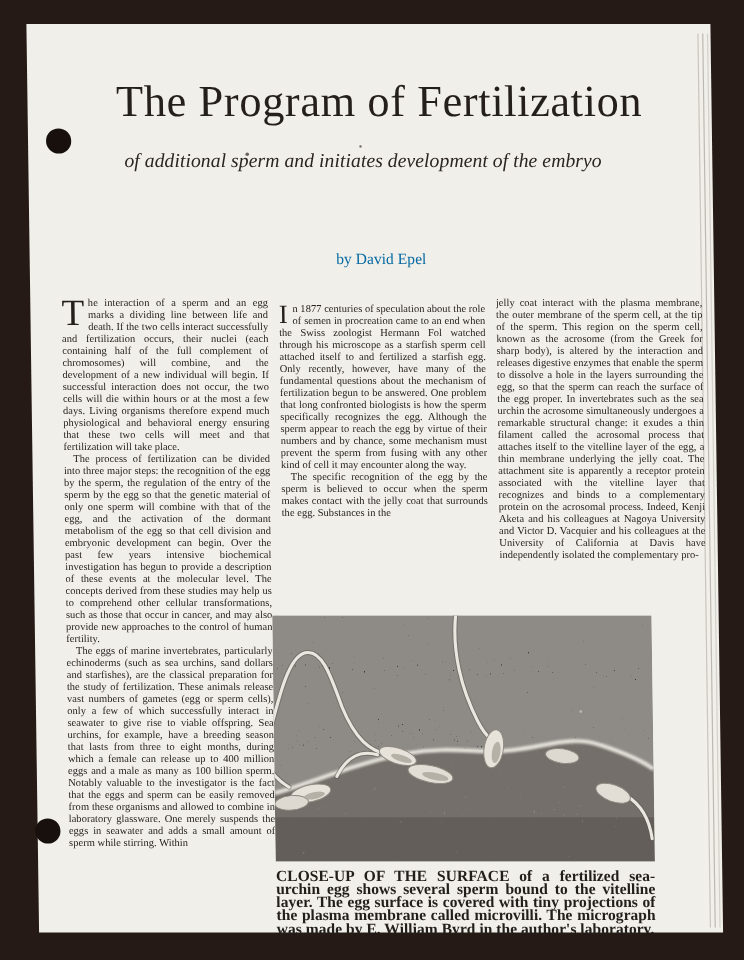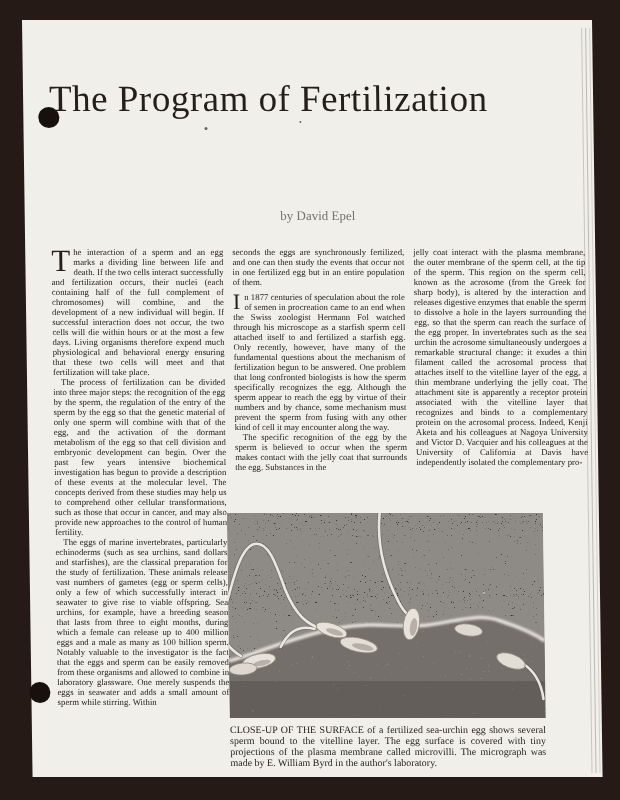--- a/index.html
+++ b/index.html
@@ -25,31 +25,31 @@
   .el.e3{right:2px;background:#d4d0c9;}
   .hole{position:absolute;width:21px;height:21px;border-radius:50%;background:#17100d;}
   .hole1{left:15px;top:87px;}
   .hole2{left:-2px;top:662px;}
   .speck{position:absolute;border-radius:50%;background:#6a645c;}
   .speck.s1{left:181px;top:107px;width:3px;height:3px;}
   .speck.s2{left:276px;top:101px;width:2px;height:2px;}
 
   .content{position:absolute;left:26px;top:0;width:534px;height:757px;color:#221e1a;}
   .title{
-    position:absolute;left:0;top:57px;width:100%;
-    text-align:left;font-size:37px;font-weight:400;margin:0;
+    position:absolute;left:0;top:44px;width:100%;
+    text-align:center;font-size:37px;font-weight:400;margin:0;
     letter-spacing:0.5px;color:#241f1b;
   }
   .subtitle{
     position:absolute;left:54px;top:99px;width:440px;
     font-style:italic;font-size:16.5px;line-height:29px;color:#2a2521;
   }
   .byline{
     position:absolute;left:0;top:188px;width:100%;
-    text-align:center;font-size:13px;color:#737373;
+    text-align:center;font-size:13px;color:#0369a1;
   }
   .col{
     position:absolute;top:227px;width:172px;
     font-size:8.8px;line-height:10px;text-align:justify;
     color:#262220;overflow:hidden;
   }
   .col p{margin:0;}
   .col p.indent{text-indent:8px;}
   .col1{left:0;height:533px;}
   .col2{left:181px;height:263px;}
@@ -60,21 +60,21 @@
   }
   .dropcap.small{font-size:22px;line-height:18px;padding-right:4px;}
   .section-start{margin-top:5px !important;}
 
   .micrograph{
     position:absolute;left:172px;top:493px;width:316px;height:205px;margin:0;
   }
   .micrograph svg{display:block;width:316px;height:205px;}
   .caption{
     position:absolute;left:172px;top:704px;width:316px;
-    font-size:10px;line-height:11px;font-weight:normal;text-align:justify;
+    font-size:13px;line-height:11px;font-weight:bold;text-align:justify;
     color:#221e1a;margin:0;
   }
 </style>
 </head>
 <body>
 
 <div class="scene">
   <div class="paper">
 
     <div class="edge-lines">
@@ -86,32 +86,32 @@
     <div class="hole hole1"></div>
     <div class="hole hole2"></div>
     <div class="speck s1"></div>
     <div class="speck s2"></div>
 
     <div class="content">
 
       <h1 class="title">The Program of Fertilization</h1>
 
       <div class="subtitle">
+        <div>of additional sperm and initiates development of the embryo</div>
       </div>
 
       <div class="byline">by David Epel</div>
 
       <div class="col col1">
         <p><span class="dropcap">T</span><span>he interaction of a sperm and an egg marks a dividing line between life and death. If the two cells interact successfully and fertilization occurs, their nuclei (each containing half of the full complement of chromosomes) will combine, and the development of a new individual will begin. If successful interaction does not occur, the two cells will die within hours or at the most a few days. Living organisms therefore expend much physiological and behavioral energy ensuring that these two cells will meet and that fertilization will take place.</span></p>
         <p class="indent">The process of fertilization can be divided into three major steps: the recognition of the egg by the sperm, the regulation of the entry of the sperm by the egg so that the genetic material of only one sperm will combine with that of the egg, and the activation of the dormant metabolism of the egg so that cell division and embryonic development can begin. Over the past few years intensive biochemical investigation has begun to provide a description of these events at the molecular level. The concepts derived from these studies may help us to comprehend other cellular transformations, such as those that occur in cancer, and may also provide new approaches to the control of human fertility.</p>
         <p class="indent">The eggs of marine invertebrates, particularly echinoderms (such as sea urchins, sand dollars and starfishes), are the classical preparation for the study of fertilization. These animals release vast numbers of gametes (egg or sperm cells), only a few of which successfully interact in seawater to give rise to viable offspring. Sea urchins, for example, have a breeding season that lasts from three to eight months, during which a female can release up to 400 million eggs and a male as many as 100 billion sperm. Notably valuable to the investigator is the fact that the eggs and sperm can be easily removed from these organisms and allowed to combine in laboratory glassware. One merely suspends the eggs in seawater and adds a small amount of sperm while stirring. Within</p>
       </div>
 
       <div class="col col2">
-        <p>seconds the eggs are synchronously fertilized, and one can then study the events that occur not in one fertilized egg but in an entire population of them.</p>
         <p class="section-start"><span class="dropcap small">I</span><span>n 1877 centuries of speculation about the role of semen in procreation came to an end when the Swiss zoologist Hermann Fol watched through his microscope as a starfish sperm cell attached itself to and fertilized a starfish egg. Only recently, however, have many of the fundamental questions about the mechanism of fertilization begun to be answered. One problem that long confronted biologists is how the sperm specifically recognizes the egg. Although the sperm appear to reach the egg by virtue of their numbers and by chance, some mechanism must prevent the sperm from fusing with any other kind of cell it may encounter along the way.</span></p>
         <p class="indent">The specific recognition of the egg by the sperm is believed to occur when the sperm makes contact with the jelly coat that surrounds the egg. Substances in the</p>
       </div>
 
       <div class="col col3">
         <p>jelly coat interact with the plasma membrane, the outer membrane of the sperm cell, at the tip of the sperm. This region on the sperm cell, known as the acrosome (from the Greek for sharp body), is altered by the interaction and releases digestive enzymes that enable the sperm to dissolve a hole in the layers surrounding the egg, so that the sperm can reach the surface of the egg proper. In invertebrates such as the sea urchin the acrosome simultaneously undergoes a remarkable structural change: it exudes a thin filament called the acrosomal process that attaches itself to the vitelline layer of the egg, a thin membrane underlying the jelly coat. The attachment site is apparently a receptor protein associated with the vitelline layer that recognizes and binds to a complementary protein on the acrosomal process. Indeed, Kenji Aketa and his colleagues at Nagoya University and Victor D. Vacquier and his colleagues at the University of California at Davis have independently isolated the complementary pro-</p>
       </div>
 
       <figure class="micrograph">
         <svg viewBox="0 0 316 205" preserveAspectRatio="none">

